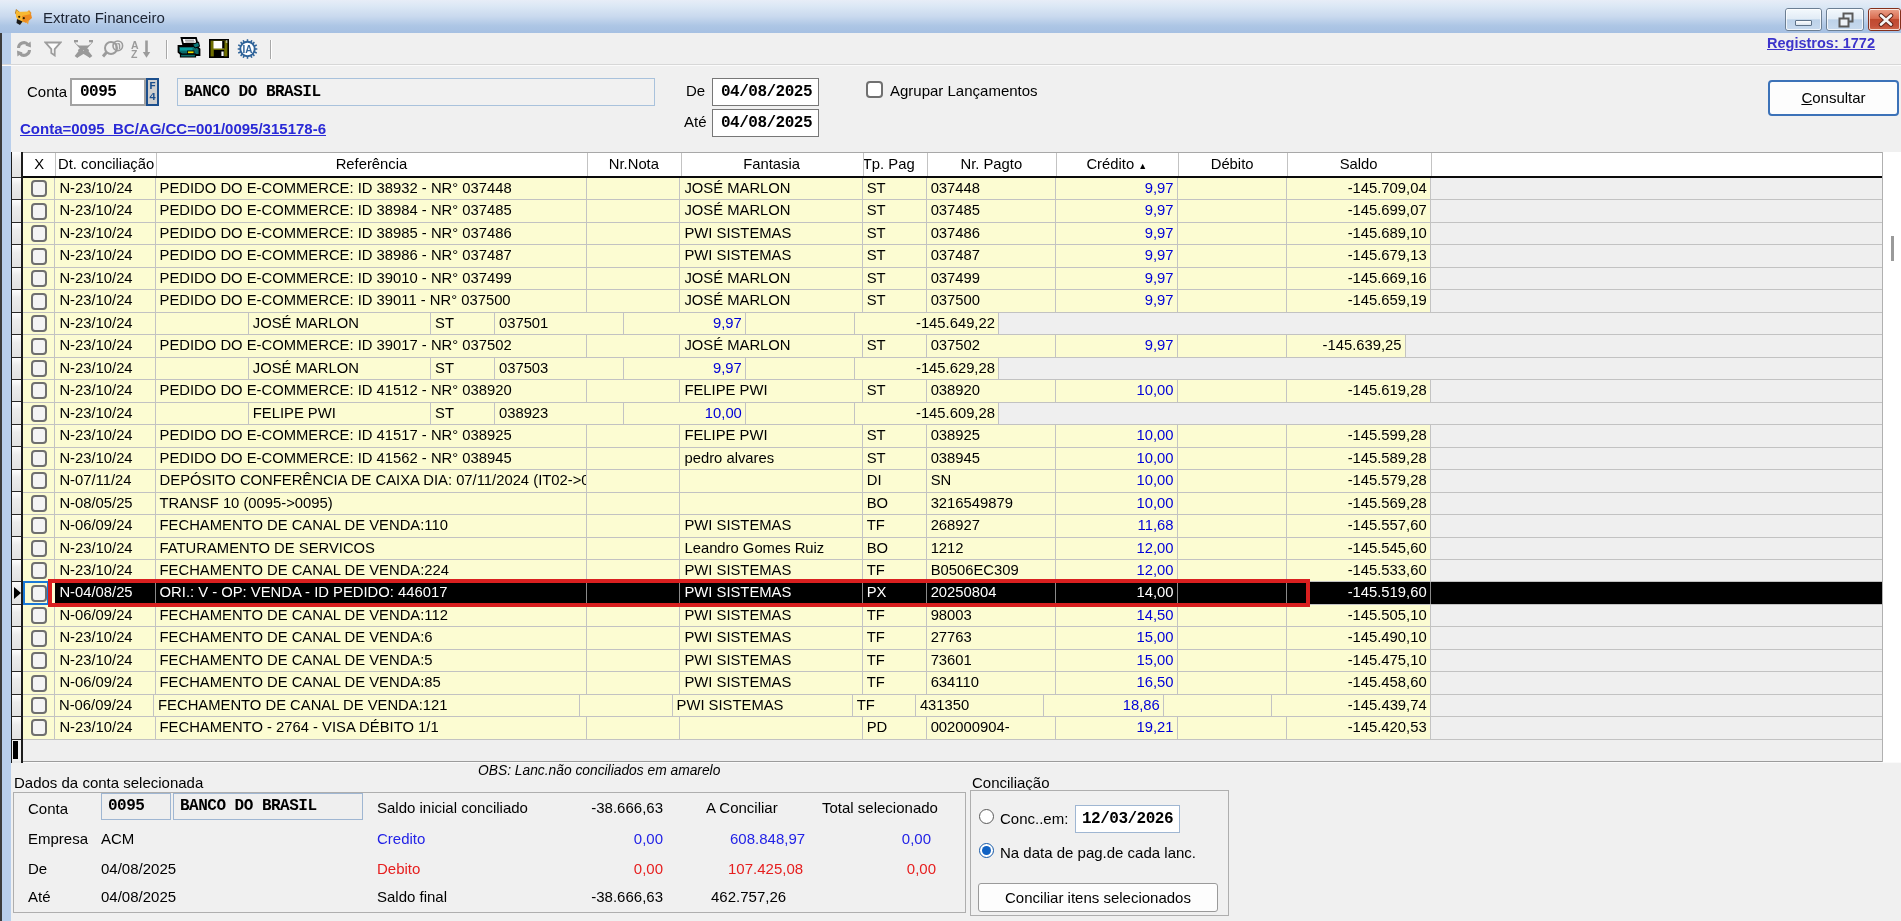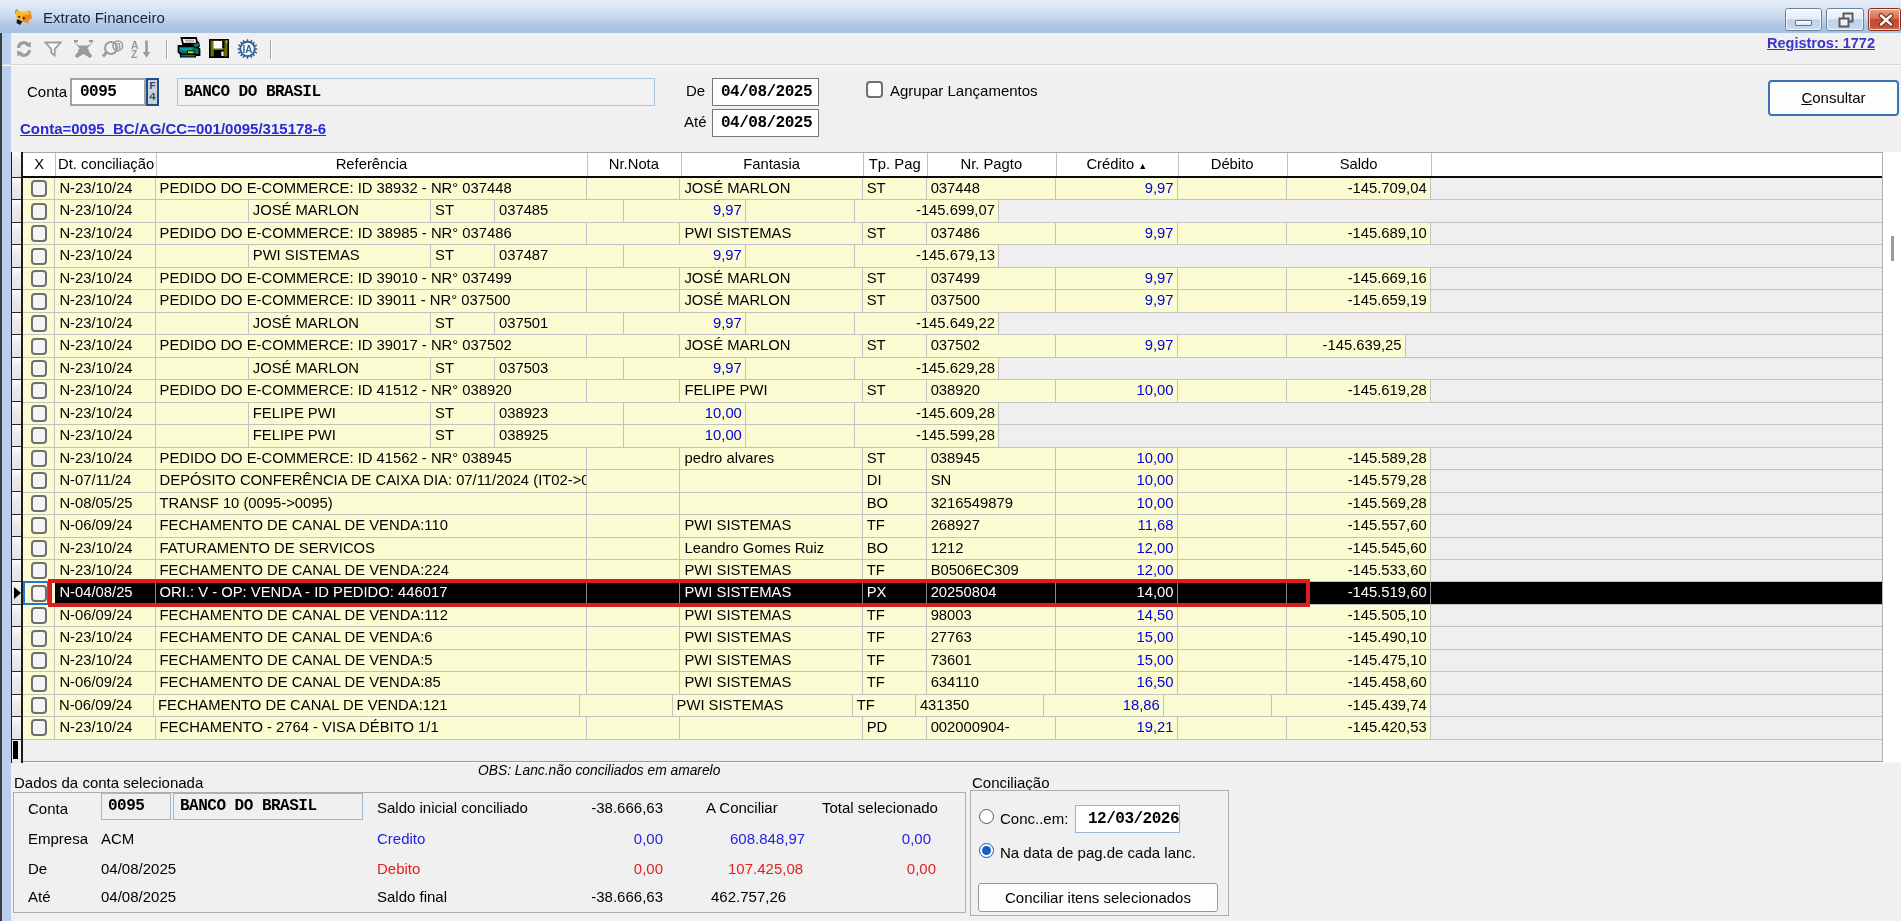--- a/index.html
+++ b/index.html
@@ -175,21 +175,21 @@
 <div class="abs" style="left:1768px;top:80px;width:131px;height:36px;background:#fdfdfd;border:2px solid #3c72b8;border-radius:4px;font-size:15px;text-align:center;line-height:32px"><span style="text-decoration:underline">C</span>onsultar</div>
 
 <div id="grid-top"></div>
 <div id="ghead"></div>
 <div id="ghead-line"></div>
 <div class="hc" style="left:23.0px;width:32.4px;text-align:center">X</div>
 <div class="hc" style="left:58.0px">Dt. conciliação</div>
 <div class="hc" style="left:155.6px;width:431.7px;text-align:center">Referência</div>
 <div class="hc" style="left:587.3px;width:93.2px;text-align:center">Nr.Nota</div>
 <div class="hc" style="left:680.5px;width:182.3px;text-align:center">Fantasia</div>
-<div class="hc" style="left:862.8px;width:63.9px;text-align:center">Tp. Pag</div>
+<div class="hc" style="left:862.8px;width:63.9px;text-align:left">Tp. Pag</div>
 <div class="hc" style="left:926.7px;width:129.3px;text-align:center">Nr. Pagto</div>
 <div class="hc" style="left:1056.0px;width:121.6px;text-align:center">Crédito <span style="font-size:9px">▲</span></div>
 <div class="hc" style="left:1177.6px;width:109.0px;text-align:center">Débito</div>
 <div class="hc" style="left:1286.6px;width:144.1px;text-align:center">Saldo</div>
 <div class="vsep" style="left:55.4px;top:153px;height:23px"></div>
 <div class="vsep" style="left:155.6px;top:153px;height:23px"></div>
 <div class="vsep" style="left:587.3px;top:153px;height:23px"></div>
 <div class="vsep" style="left:680.5px;top:153px;height:23px"></div>
 <div class="vsep" style="left:862.8px;top:153px;height:23px"></div>
 <div class="vsep" style="left:926.7px;top:153px;height:23px"></div>
@@ -213,20 +213,21 @@
         <div class="c" style="width:109.0px"></div>
         <div class="c num" style="width:144.1px">-145.709,04</div>
       </div>
     </div>
 <div class="row">
       <div class="cells">
         <div class="cbx" style="width:32.4px">
           <div class="cb"></div>
         </div>
         <div class="c" style="width:100.2px">N-23/10/24</div>
+        <div class="c" style="width:431.7px">PEDIDO DO E-COMMERCE: ID 38984 - NR° 037485</div>
         <div class="c" style="width:93.2px"></div>
         <div class="c" style="width:182.3px">JOSÉ MARLON</div>
         <div class="c" style="width:63.9px">ST</div>
         <div class="c" style="width:129.3px">037485</div>
         <div class="c cred" style="width:121.6px">9,97</div>
         <div class="c" style="width:109.0px"></div>
         <div class="c num" style="width:144.1px">-145.699,07</div>
       </div>
     </div>
 <div class="row">
@@ -244,20 +245,21 @@
         <div class="c" style="width:109.0px"></div>
         <div class="c num" style="width:144.1px">-145.689,10</div>
       </div>
     </div>
 <div class="row">
       <div class="cells">
         <div class="cbx" style="width:32.4px">
           <div class="cb"></div>
         </div>
         <div class="c" style="width:100.2px">N-23/10/24</div>
+        <div class="c" style="width:431.7px">PEDIDO DO E-COMMERCE: ID 38986 - NR° 037487</div>
         <div class="c" style="width:93.2px"></div>
         <div class="c" style="width:182.3px">PWI SISTEMAS</div>
         <div class="c" style="width:63.9px">ST</div>
         <div class="c" style="width:129.3px">037487</div>
         <div class="c cred" style="width:121.6px">9,97</div>
         <div class="c" style="width:109.0px"></div>
         <div class="c num" style="width:144.1px">-145.679,13</div>
       </div>
     </div>
 <div class="row">
@@ -368,20 +370,21 @@
         <div class="c" style="width:109.0px"></div>
         <div class="c num" style="width:144.1px">-145.609,28</div>
       </div>
     </div>
 <div class="row">
       <div class="cells">
         <div class="cbx" style="width:32.4px">
           <div class="cb"></div>
         </div>
         <div class="c" style="width:100.2px">N-23/10/24</div>
+        <div class="c" style="width:431.7px">PEDIDO DO E-COMMERCE: ID 41517 - NR° 038925</div>
         <div class="c" style="width:93.2px"></div>
         <div class="c" style="width:182.3px">FELIPE PWI</div>
         <div class="c" style="width:63.9px">ST</div>
         <div class="c" style="width:129.3px">038925</div>
         <div class="c cred" style="width:121.6px">10,00</div>
         <div class="c" style="width:109.0px"></div>
         <div class="c num" style="width:144.1px">-145.599,28</div>
       </div>
     </div>
 <div class="row">
@@ -667,17 +670,17 @@
 <div class="blbl" style="left:28px;top:888px">Até</div>
 <div class="blbl" style="left:101px;top:888px">04/08/2025</div>
 <div class="blbl" style="left:377px;top:888px">Saldo final</div>
 <div class="bnum" style="left:563px;top:888px;width:100px;text-align:right">-38.666,63</div>
 <div class="bnum" style="left:711px;top:888px">462.757,26</div>
 
 <div class="blbl" style="left:972px;top:774px">Conciliação</div>
 <div class="gb" style="left:970px;top:790px;width:259px;height:126px"></div>
 <div class="radio" style="left:979px;top:809px"></div>
 <div class="blbl" style="left:1000px;top:810px">Conc..em:</div>
-<div class="tb mono" style="left:1075px;top:805px;width:105px;height:28px;border:1px solid #9fb6d2;font-size:16px;letter-spacing:-0.5px;line-height:26px;padding-left:12px">12/03/2026</div>
+<div class="tb mono" style="left:1075px;top:805px;width:105px;height:28px;border:1px solid #9fb6d2;font-size:16px;letter-spacing:-0.5px;line-height:26px;padding-left:6px">12/03/2026</div>
 <div class="radio" style="left:979px;top:843px;border-color:#1558a7;background:#fff"></div>
 <div class="abs" style="left:982px;top:846px;width:9px;height:9px;border-radius:50%;background:#1062c4"></div>
 <div class="blbl" style="left:1000px;top:844px">Na data de pag.de cada lanc.</div>
 <div class="abs" style="left:978px;top:883px;width:240px;height:29px;background:#fdfdfd;border:1px solid #9a9a9a;border-radius:3px;font-size:15px;text-align:center;line-height:27px">Conciliar itens selecionados</div>
 
 </body></html>

